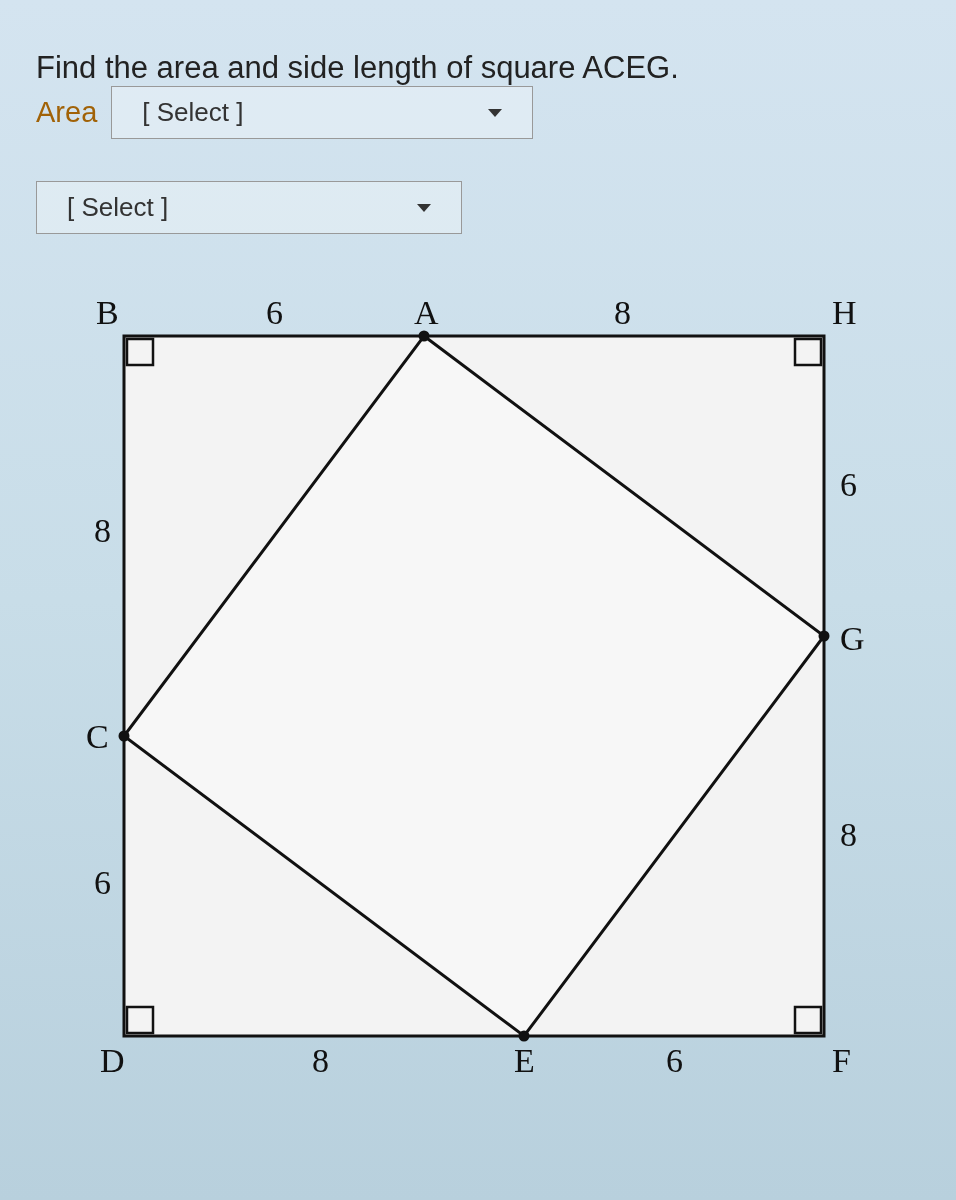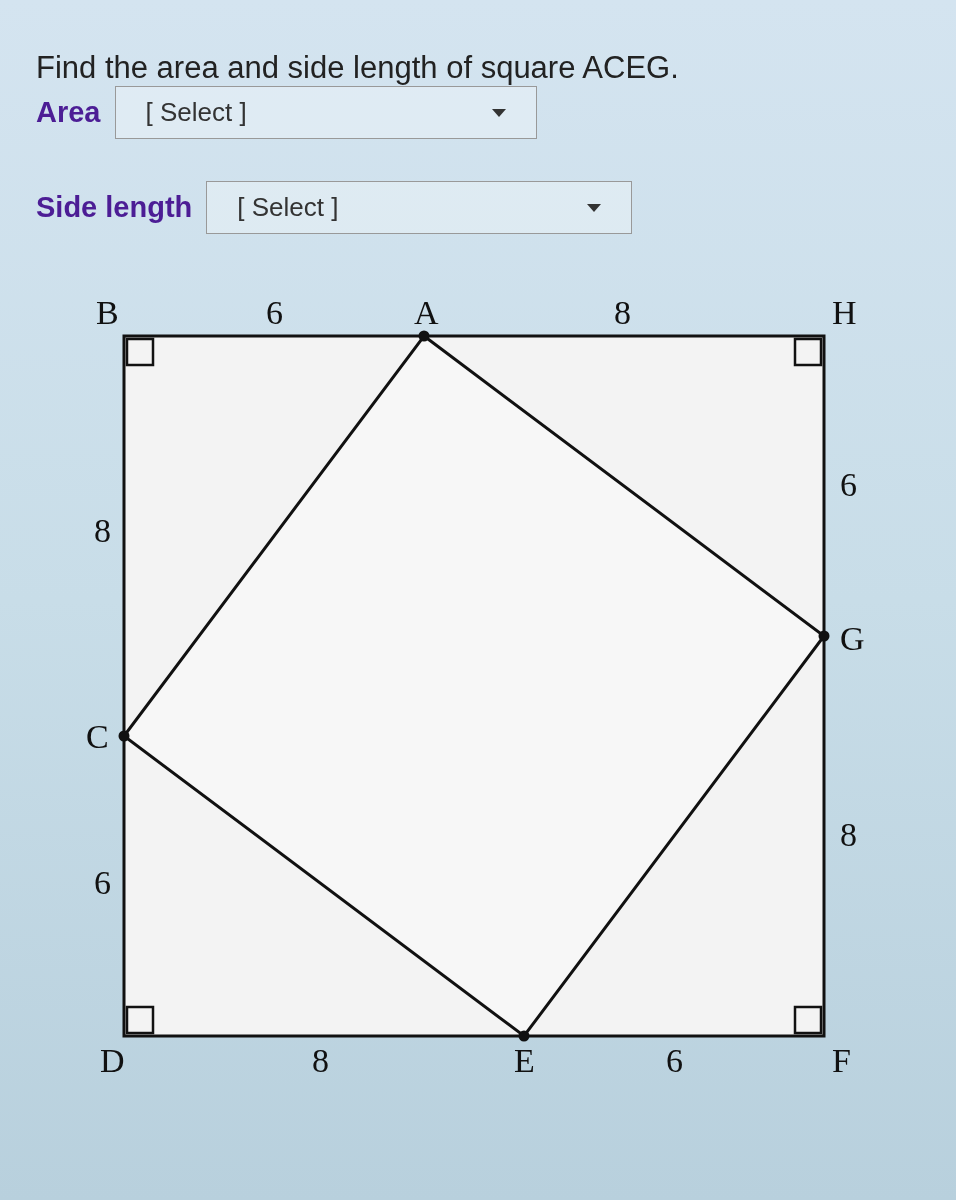--- a/index.html
+++ b/index.html
@@ -19,23 +19,22 @@
       margin-left: 6px;
     }
     .field-row {
       display: flex;
       align-items: center;
       margin-bottom: 42px;
       margin-left: 6px;
     }
     .field-label {
       font-size: 29px;
-      color: #4c1d95;
+      color: #a16207;
       margin-right: 14px;
-      font-weight: bold;
     }
     .select-box {
       border: 1px solid #999;
       background: rgba(255,255,255,0.3);
       padding: 10px 30px;
       font-size: 26px;
       color: #333;
       display: flex;
       align-items: center;
       justify-content: space-between;
@@ -76,21 +75,20 @@
 
 <div class="field-row">
   <div class="field-label">Area</div>
   <div class="select-box small">
     <span class="select-placeholder">[ Select ]</span>
     <span class="chevron"></span>
   </div>
 </div>
 
 <div class="field-row">
-  <div class="field-label">Side length</div>
   <div class="select-box large">
     <span class="select-placeholder">[ Select ]</span>
     <span class="chevron"></span>
   </div>
 </div>
 
 <div class="diagram-wrap">
   <svg class="diagram" width="860" height="820" viewBox="0 0 860 820">
 
     <rect x="70" y="60" width="700" height="700" fill="#f3f3f3" stroke="#111" stroke-width="3"></rect>

